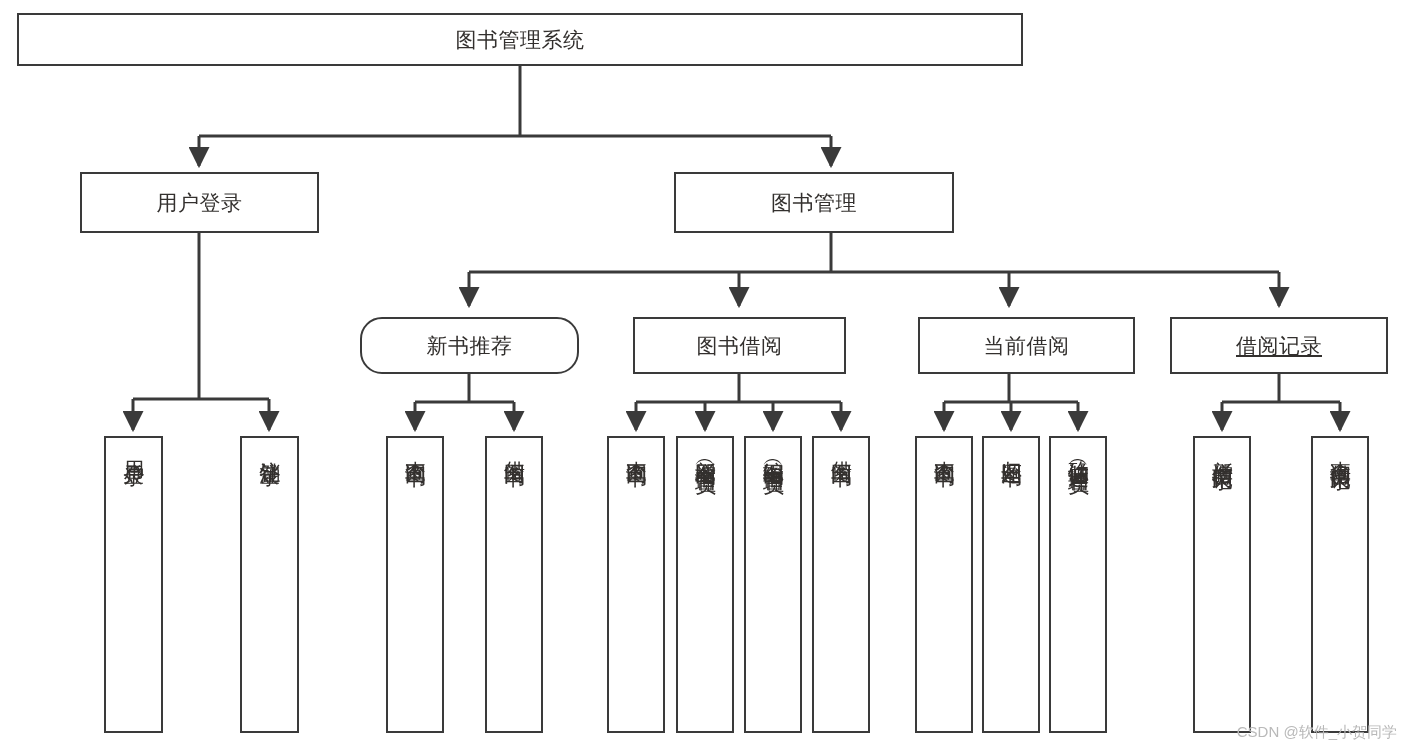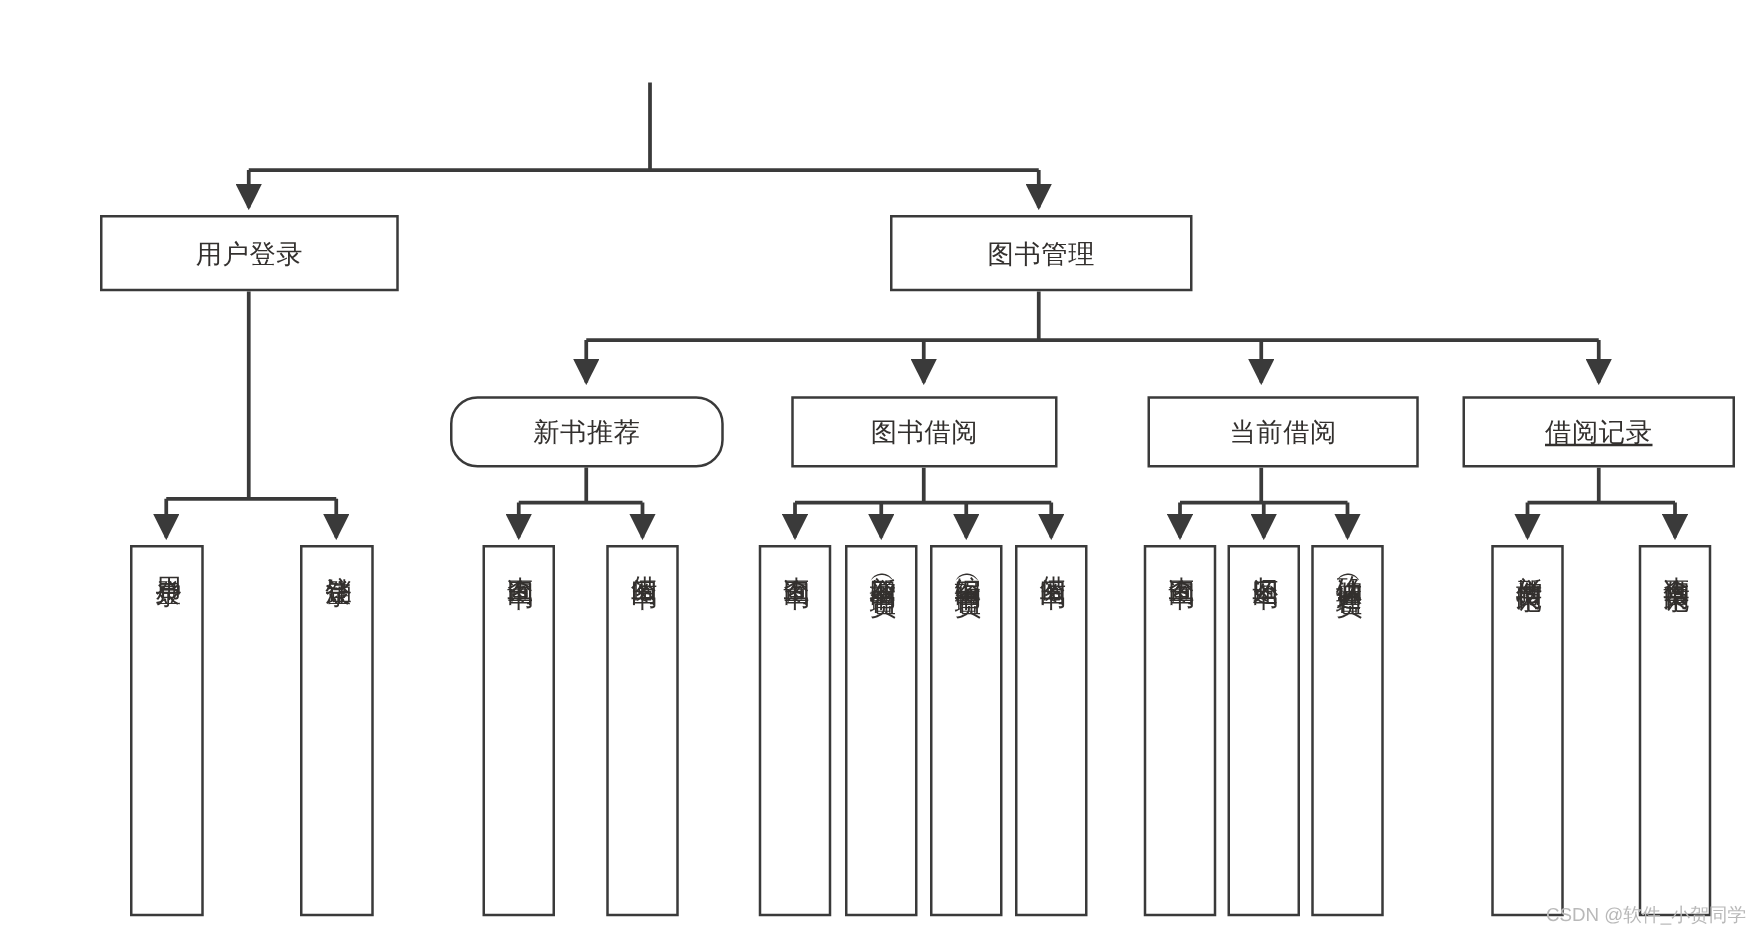--- a/index.html
+++ b/index.html
@@ -121,26 +121,29 @@
       <path d="M 1011 402 L 1011 430" marker-end="url(#arrow)"></path>
       <path d="M 1078 402 L 1078 430" marker-end="url(#arrow)"></path>
 
       <path d="M 1279 374 L 1279 402"></path>
       <path d="M 1222 402 L 1340 402"></path>
       <path d="M 1222 402 L 1222 430" marker-end="url(#arrow)"></path>
       <path d="M 1340 402 L 1340 430" marker-end="url(#arrow)"></path>
     </g>
   </svg>
 
+  <div class="node h-text" style="left:17px; top:13px; width:1006px; height:53px;">
+    <span>图书管理系统</span>
+  </div>
 
   <div class="node h-text" style="left:80px; top:172px; width:239px; height:61px;">
     <span>用户登录</span>
   </div>
 
-  <div class="node h-text" style="left:712px; top:172px; width:242px; height:61px;">
+  <div class="node h-text" style="left:674px; top:172px; width:280px; height:61px;">
     <span>图书管理</span>
   </div>
 
   <div class="node h-text" style="left:360px; top:317px; width:219px; height:57px;border-radius:22px;">
     <span>新书推荐</span>
   </div>
 
   <div class="node h-text" style="left:633px; top:317px; width:213px; height:57px;justify-content:center;">
     <span>图书借阅</span>
   </div>

